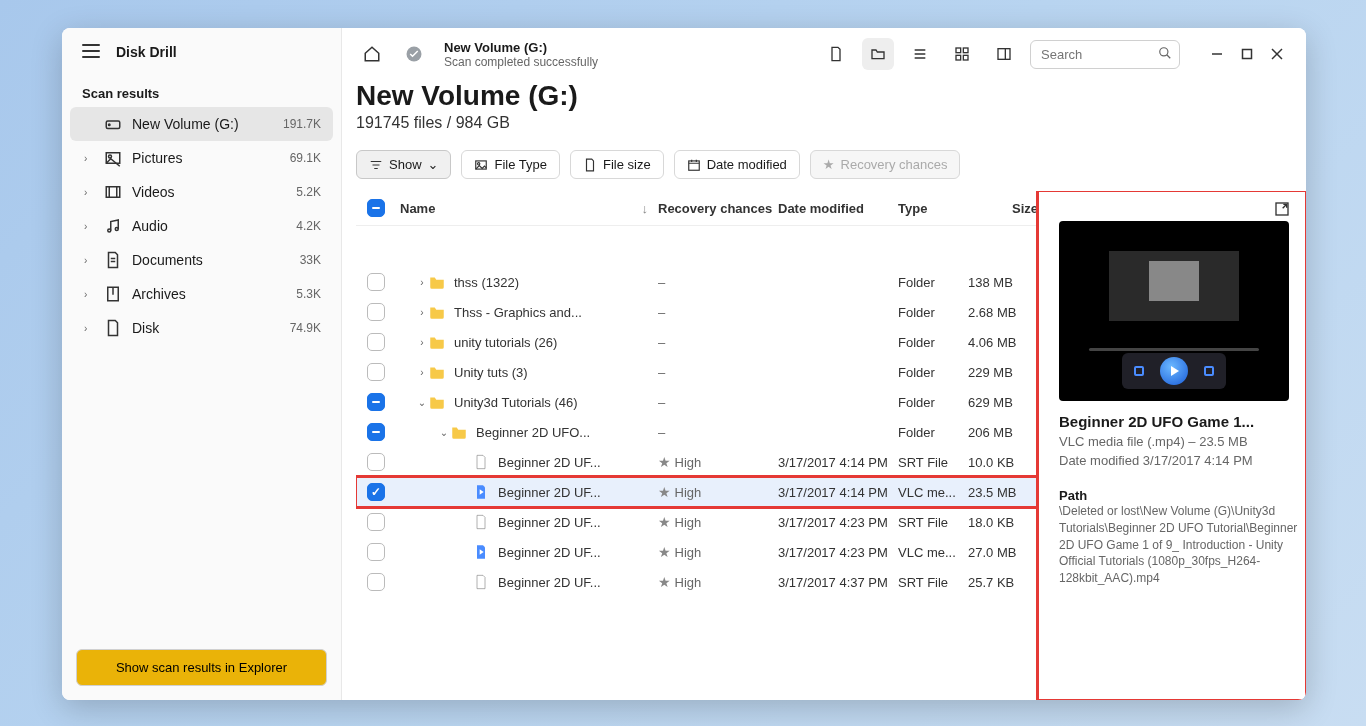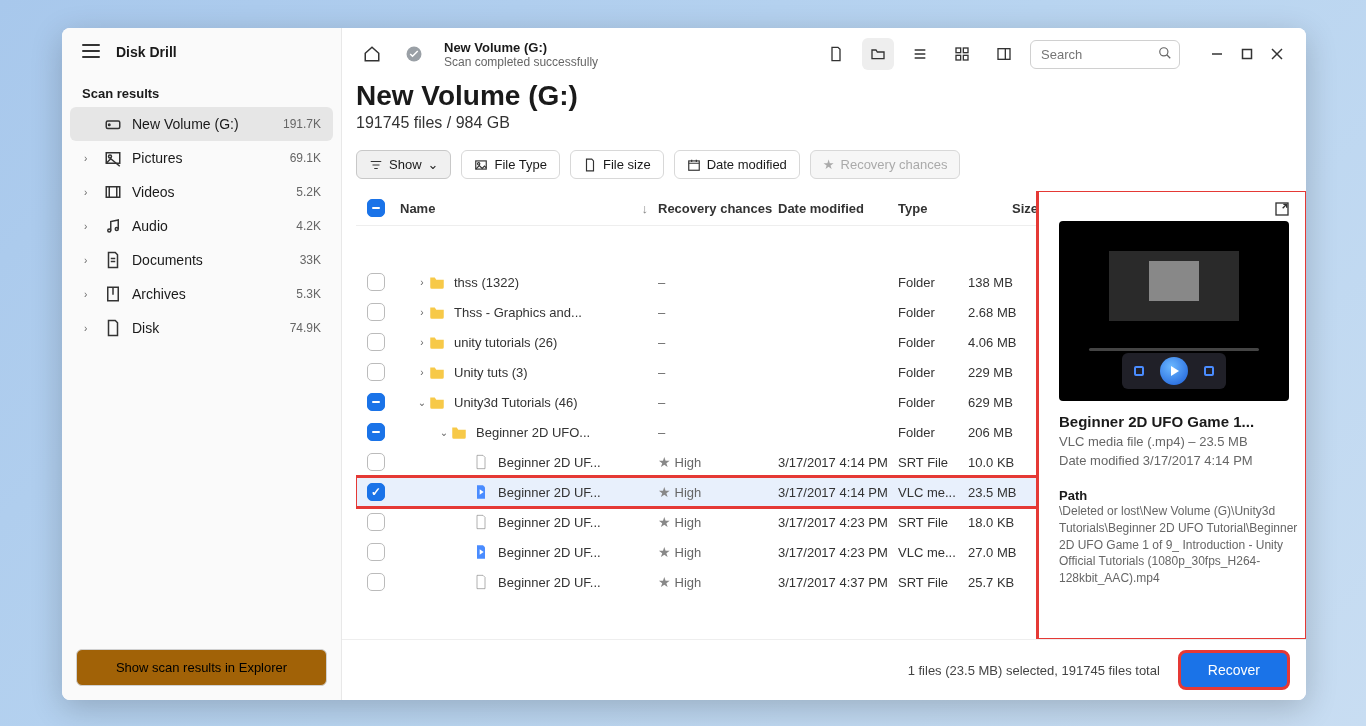--- a/index.html
+++ b/index.html
@@ -68,21 +68,21 @@
 .nav-icon { width: 18px; height: 18px; display: flex; align-items: center; justify-content: center; color: #333; }
 .nav-label { flex: 1; font-size: 14px; }
 .nav-count { font-size: 12px; color: #666; }
 .sidebar-footer {
   margin-top: auto;
   padding: 10px 14px 14px 14px;
 }
 .explorer-btn {
   width: 100%;
   padding: 10px;
-  background: #a16207;
+  background: #eab308;
   border: 1px solid #d0d0d0;
   border-radius: 6px;
   cursor: pointer;
   font-size: 13px;
 }
 .main {
   flex: 1;
   display: flex;
   flex-direction: column;
   background: #fff;
@@ -747,18 +747,14 @@
         <div class="preview-title">Beginner 2D UFO Game 1...</div>
         <div class="preview-meta">VLC media file (.mp4) – 23.5 MB</div>
         <div class="preview-meta">Date modified 3/17/2017 4:14 PM</div>
         <div class="preview-section">
           <h4>Path</h4>
           <div class="preview-path">\Deleted or lost\New Volume (G)\Unity3d Tutorials\Beginner 2D UFO Tutorial\Beginner 2D UFO Game 1 of 9_ Introduction - Unity Official Tutorials (1080p_30fps_H264-128kbit_AAC).mp4</div>
         </div>
       </div>
     </div>
 
-    <div class="bottom-bar">
-      <div class="selection-text">1 files (23.5 MB) selected, 191745 files total</div>
-      <button class="recover-btn highlight-red">Recover</button>
-    </div>
   </div>
 </div>
 
 </body></html>

